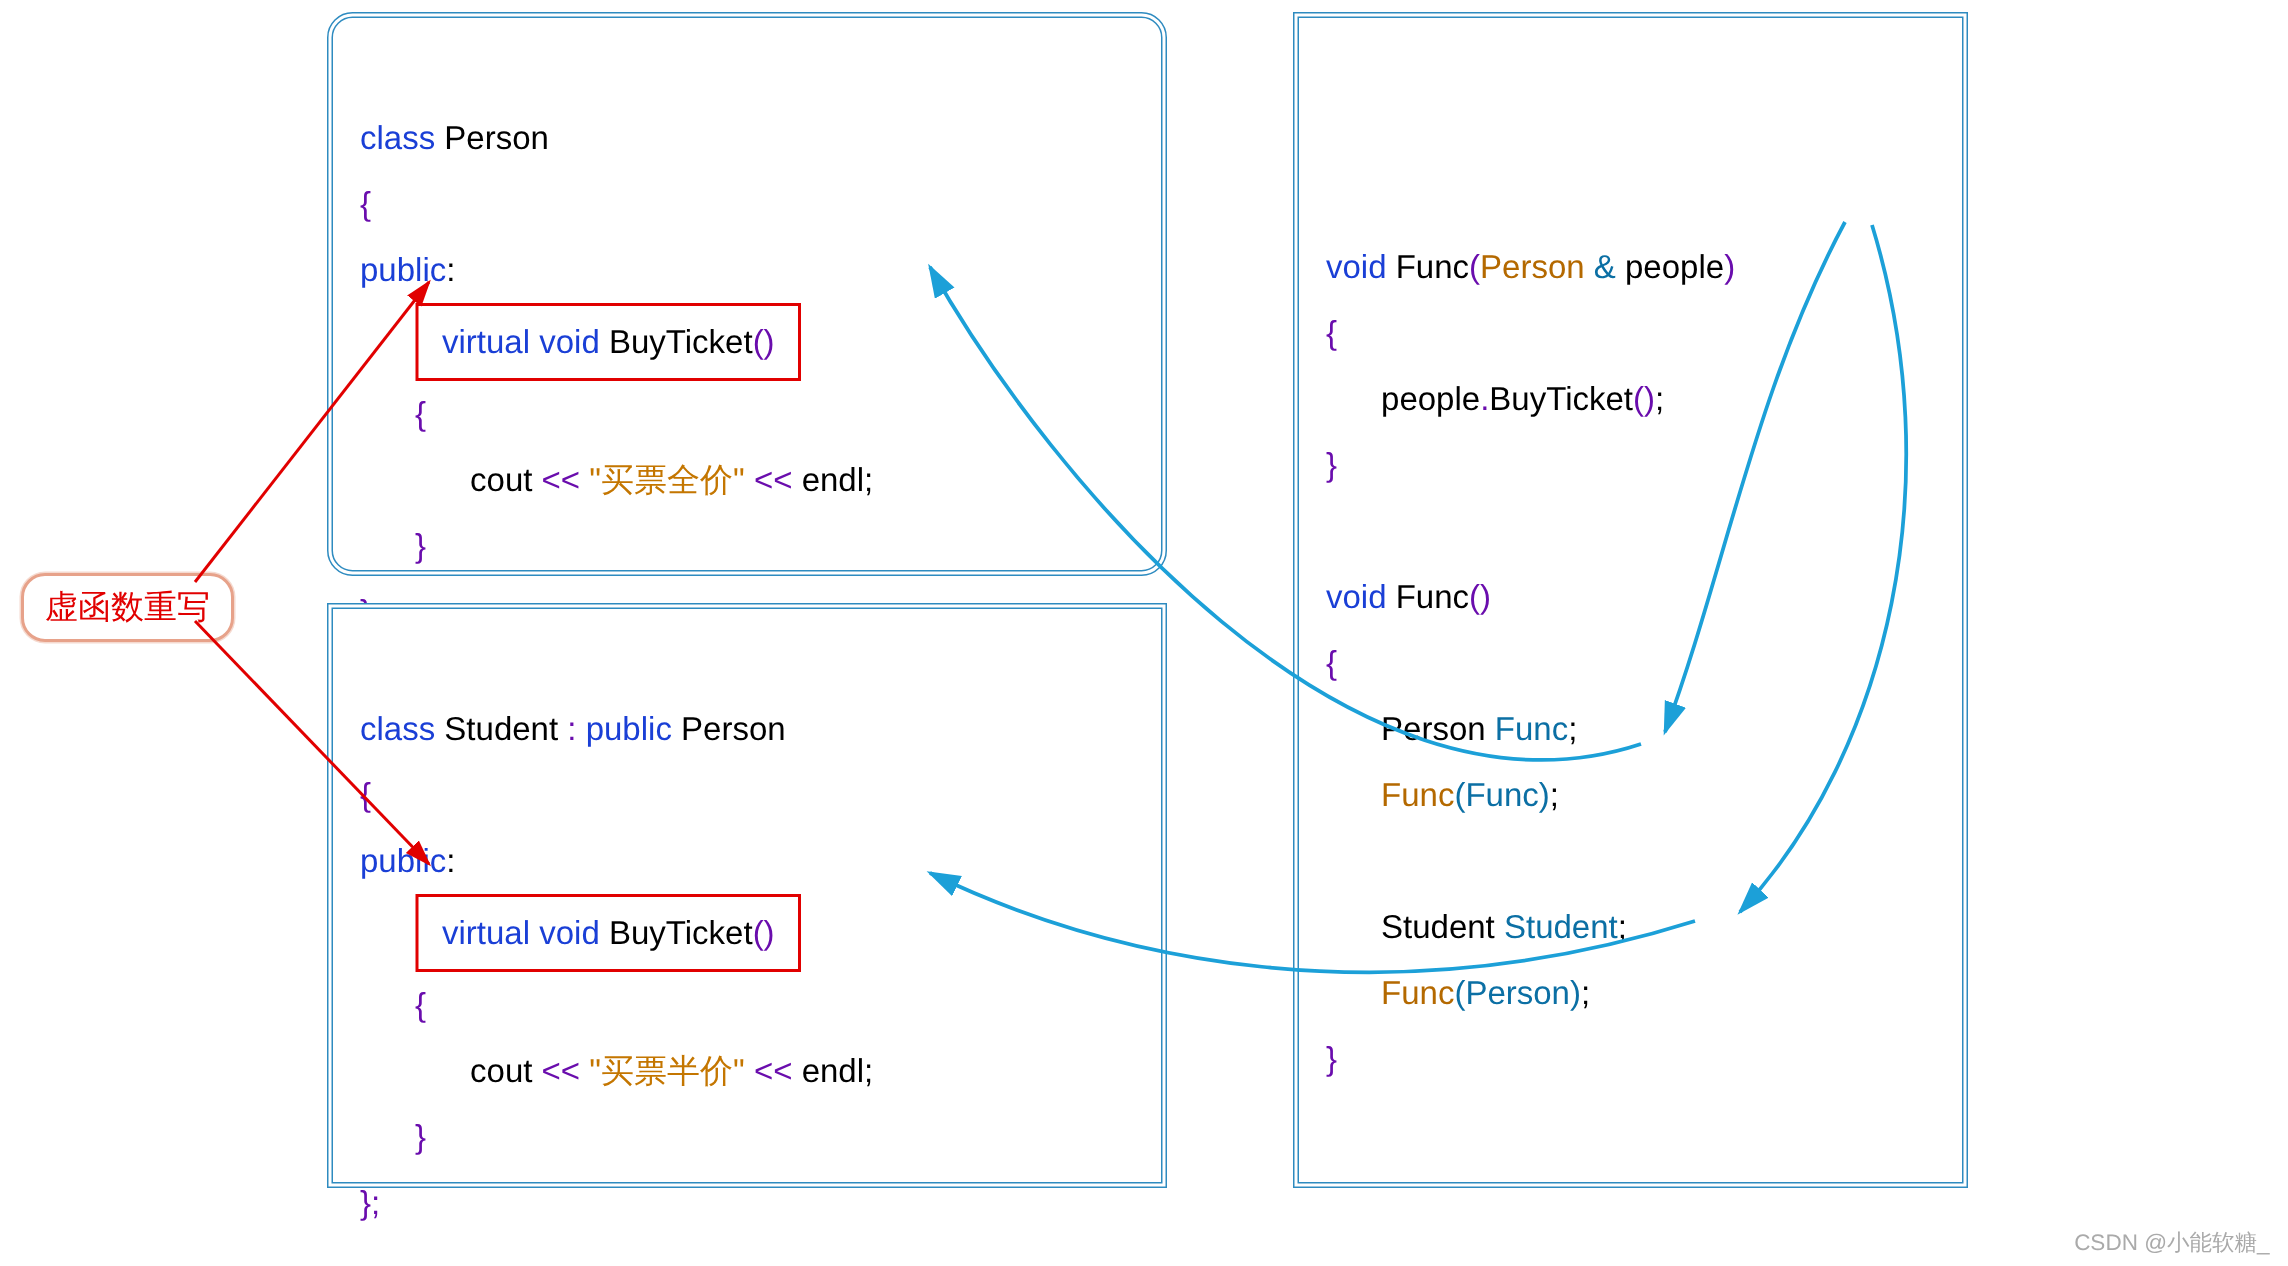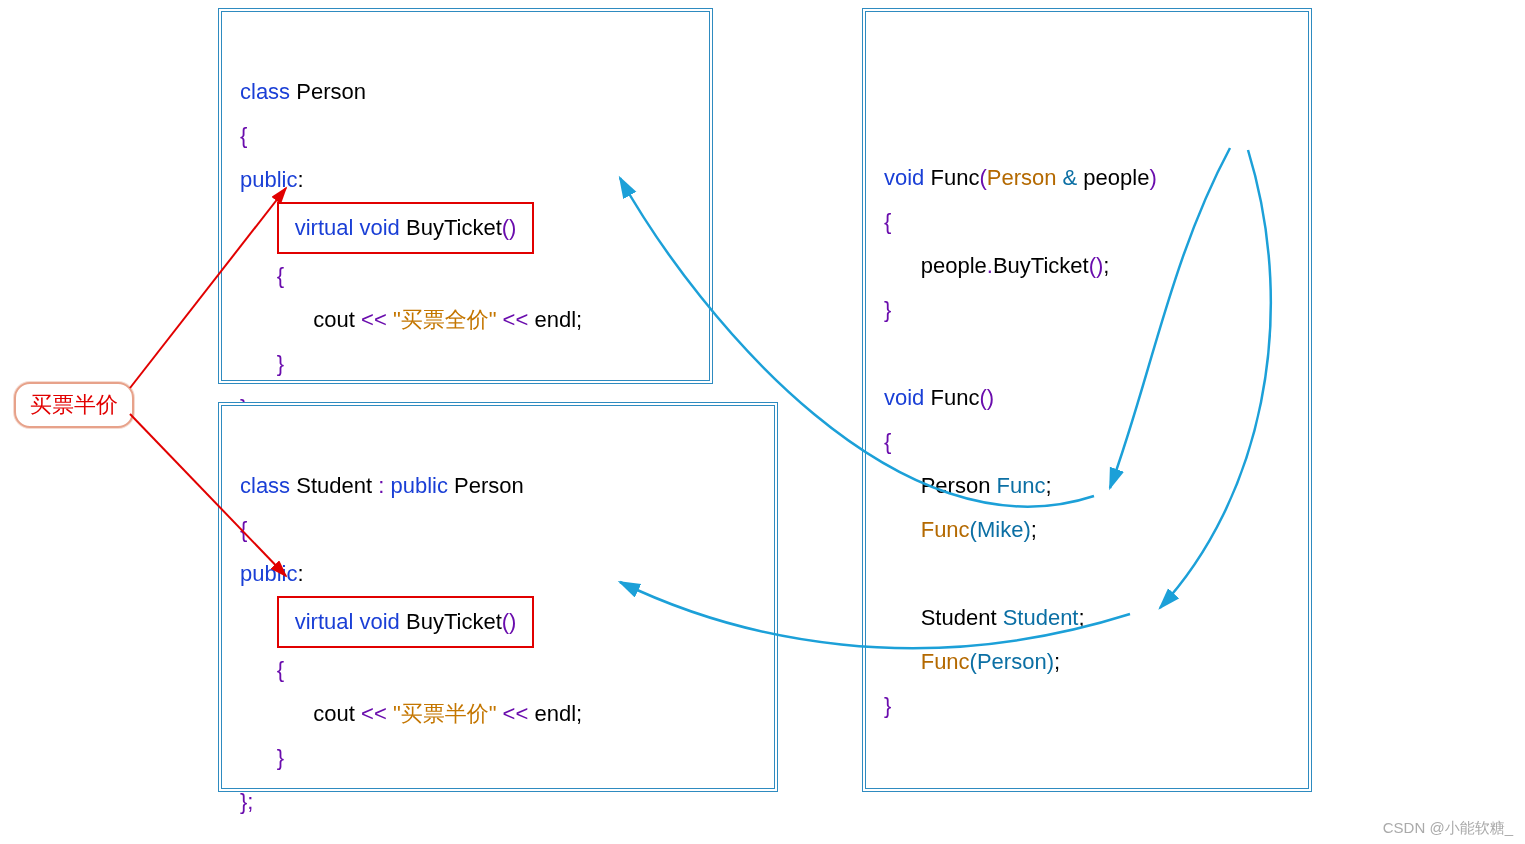--- a/index.html
+++ b/index.html
@@ -54,21 +54,21 @@
     right: 12px;
     bottom: 6px;
     font-size: 15px;
     color: #aaa;
     font-family: sans-serif;
   }
 </style>
 </head>
 <body>
 
-<div class="panel" style="left:218px; top:8px; width:495px; height:376px;">
+<div class="panel" style="left:218px; top:8px; width:560px; height:376px;border-radius:17px;">
   <div class="code">
 <span class="kw-blue">class</span><span class="ident"> Person</span>
 <span class="brace">{</span>
 <span class="kw-blue">public</span>:
       <span class="redbox"><span class="kw-blue">virtual</span><span class="kw-blue"> void</span><span class="ident"> BuyTicket</span><span class="brace">()</span></span>
       <span class="brace">{</span>
             <span class="ident">cout </span><span class="brace">&lt;&lt;</span><span class="str"> "买票全价" </span><span class="brace">&lt;&lt;</span><span class="ident"> endl</span><span class="ident">;</span>
       <span class="brace">}</span>
 <span class="brace">};</span></div>
 </div>
@@ -88,29 +88,29 @@
 <div class="panel" style="left:862px; top:8px; width:450px; height:784px;">
   <div class="code" style="padding-top:100px;">
 <span class="kw-blue">void</span><span class="ident"> Func</span><span class="brace">(</span><span class="type">Person</span><span class="name"> &amp;</span><span class="ident"> people</span><span class="brace">)</span>
 <span class="brace">{</span>
       <span class="ident">people</span><span class="brace">.</span><span class="ident">BuyTicket</span><span class="brace">()</span><span class="ident">;</span>
 <span class="brace">}</span>
 
 <span class="kw-blue">void</span><span class="ident"> Func</span><span class="brace">()</span>
 <span class="brace">{</span>
       <span class="ident">Person </span><span class="name">Func</span><span class="ident">;</span>
-      <span class="type">Func</span><span class="name">(Mike)</span><span class="ident">;</span>
+      <span class="type">Func</span><span class="name">(Func)</span><span class="ident">;</span>
 
       <span class="ident">Student </span><span class="name">Student</span><span class="ident">;</span>
       <span class="type">Func</span><span class="name">(Person)</span><span class="ident">;</span>
 <span class="brace">}</span></div>
 </div>
 
 <div class="label-pill" style="left:14px; top:382px;">
-  <span>买票半价</span>
+  <span>虚函数重写</span>
 </div>
 
 <svg class="overlay">
   <defs>
     <marker id="arrow-red" markerWidth="10" markerHeight="10" refX="8" refY="3" orient="auto">
       <path d="M0,0 L9,3 L0,6 Z" fill="#e10000"></path>
     </marker>
     <marker id="arrow-blue" markerWidth="10" markerHeight="10" refX="8" refY="3" orient="auto">
       <path d="M0,0 L9,3 L0,6 Z" fill="#1ca0d8"></path>
     </marker>

